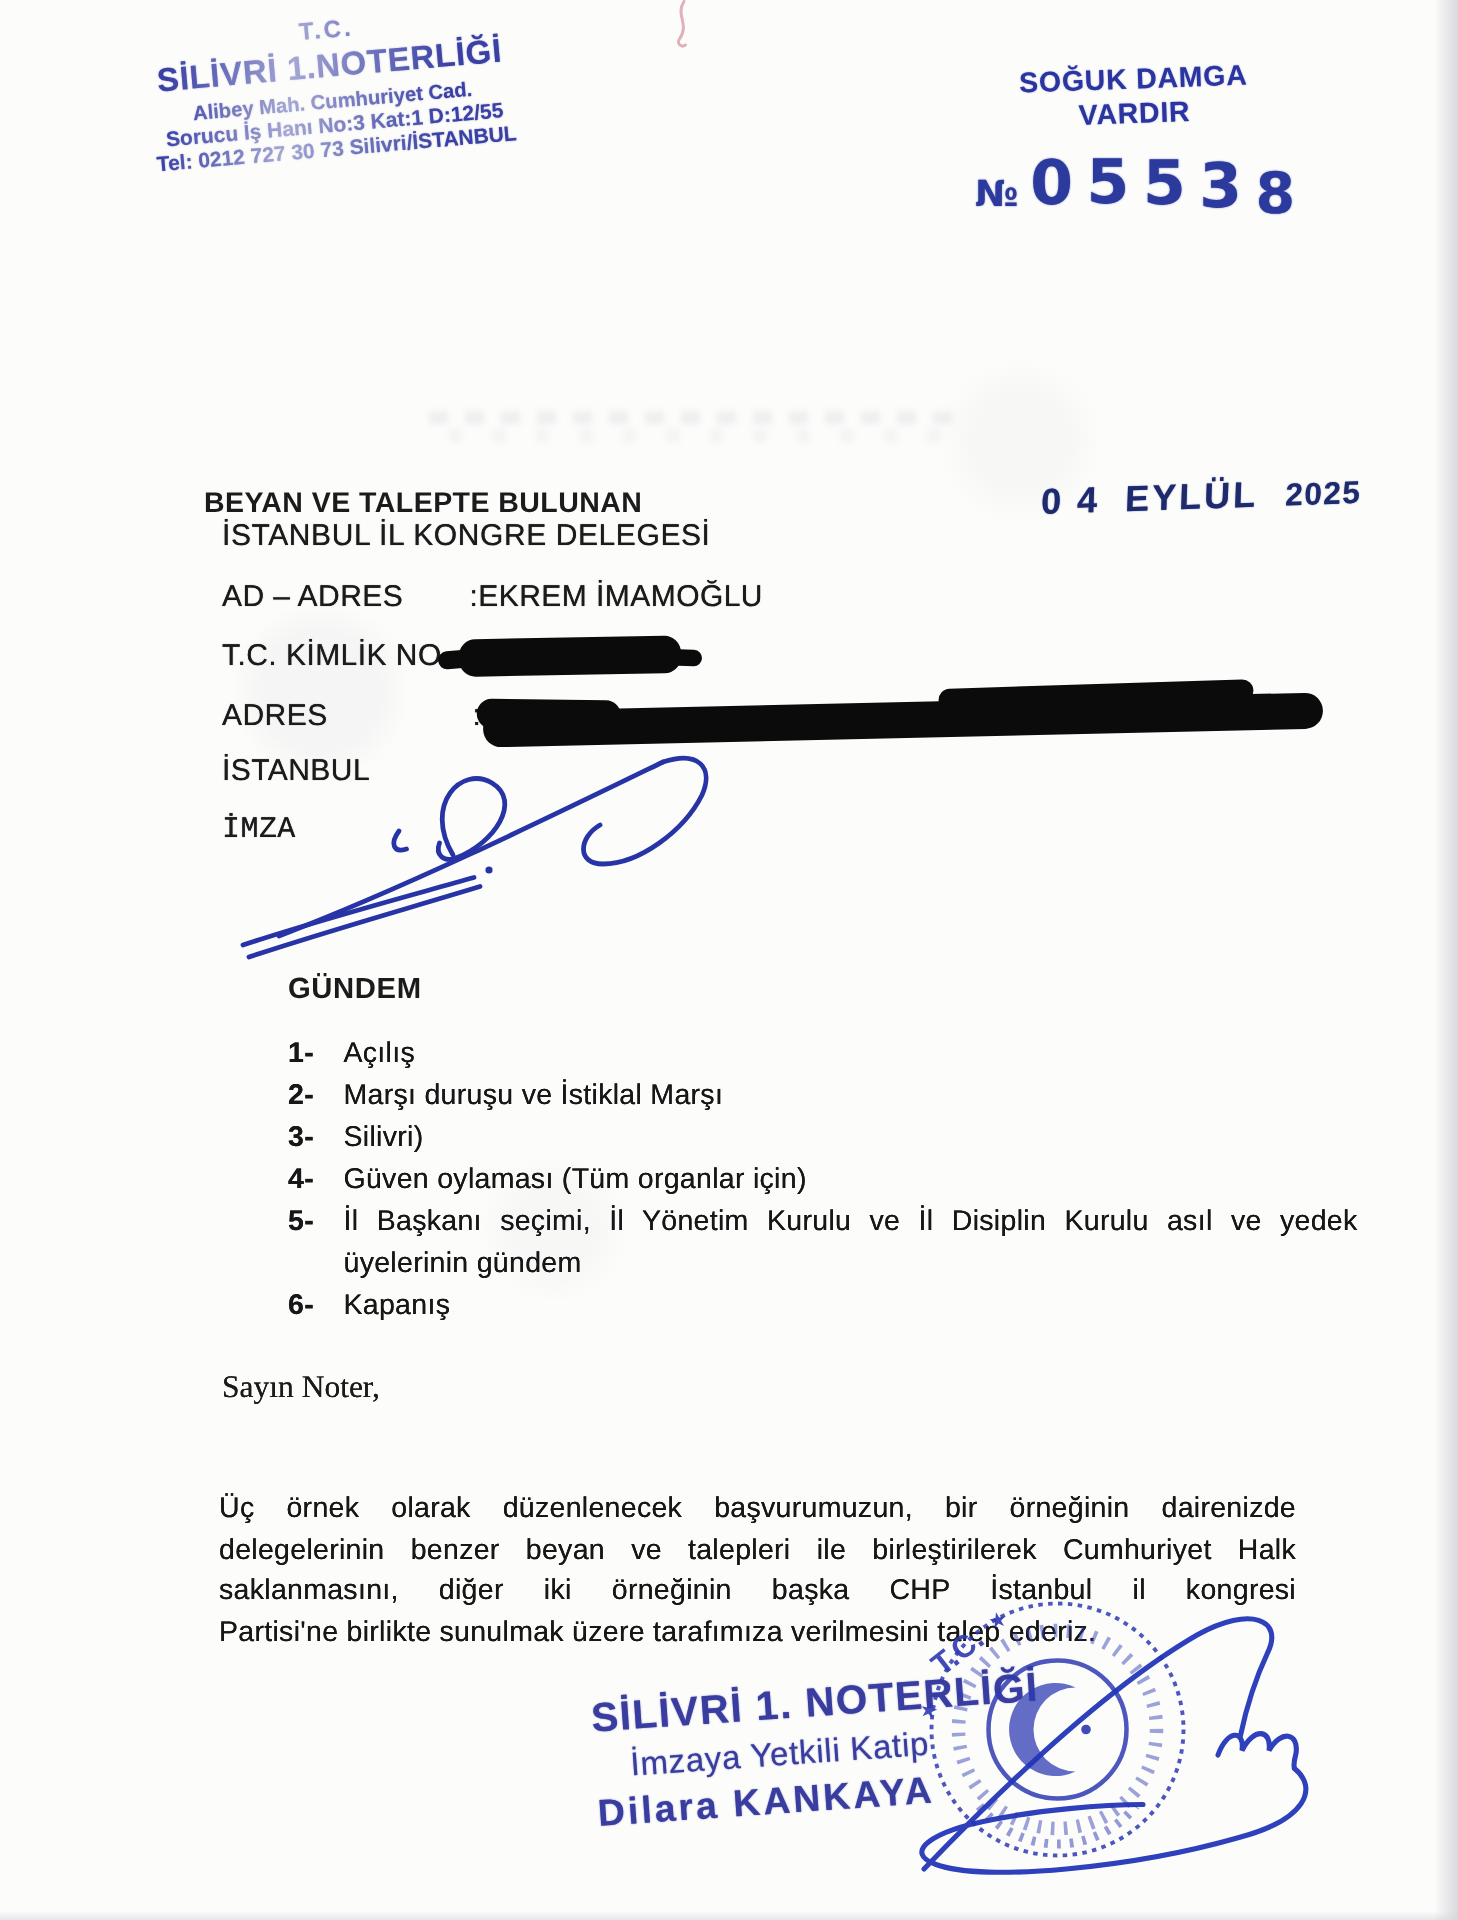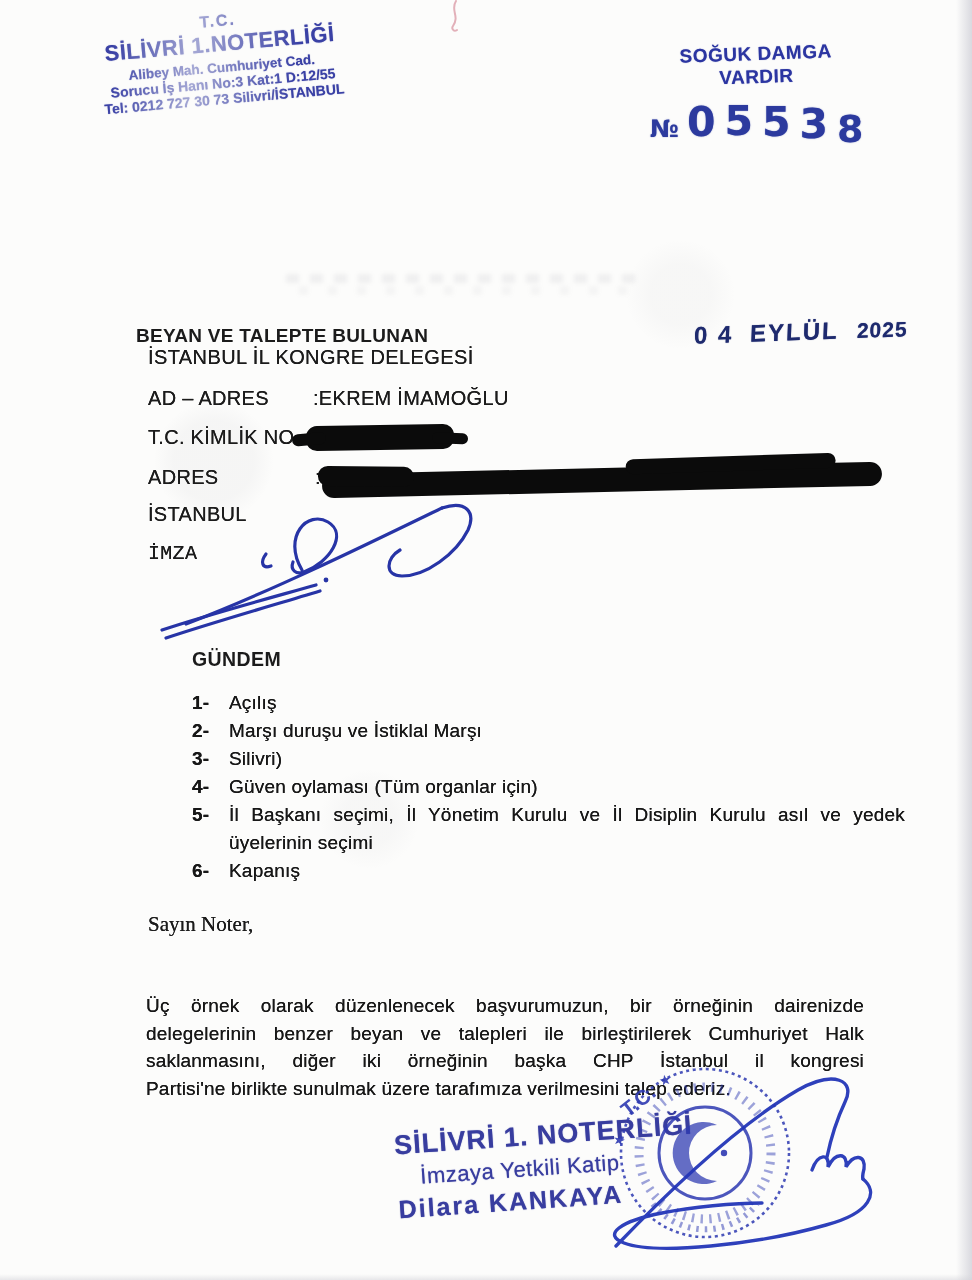--- a/index.html
+++ b/index.html
@@ -237,21 +237,21 @@
     </div>
     <div class="aitem">
       <span class="num">4-</span>
       <span><span class="l1">Güven oylaması (Tüm organlar için)</span>
       </span>
     </div>
     <div class="aitem">
       <span class="num">5-</span>
       <span>
           <span class="l1 jl" style="display:block;">İl Başkanı seçimi, İl Yönetim Kurulu ve İl Disiplin Kurulu asıl ve yedek</span>
-      <div class="l2">üyelerinin seçimi</div>
+      <div class="l2">üyelerinin gündem</div>
         </span>
     </div>
     <div class="aitem">
       <span class="num">6-</span>
       <span><span class="l1">Kapanış</span>
       </span>
     </div>
   </div>
 
   <div class="abs salutation">Sayın Noter,</div>

